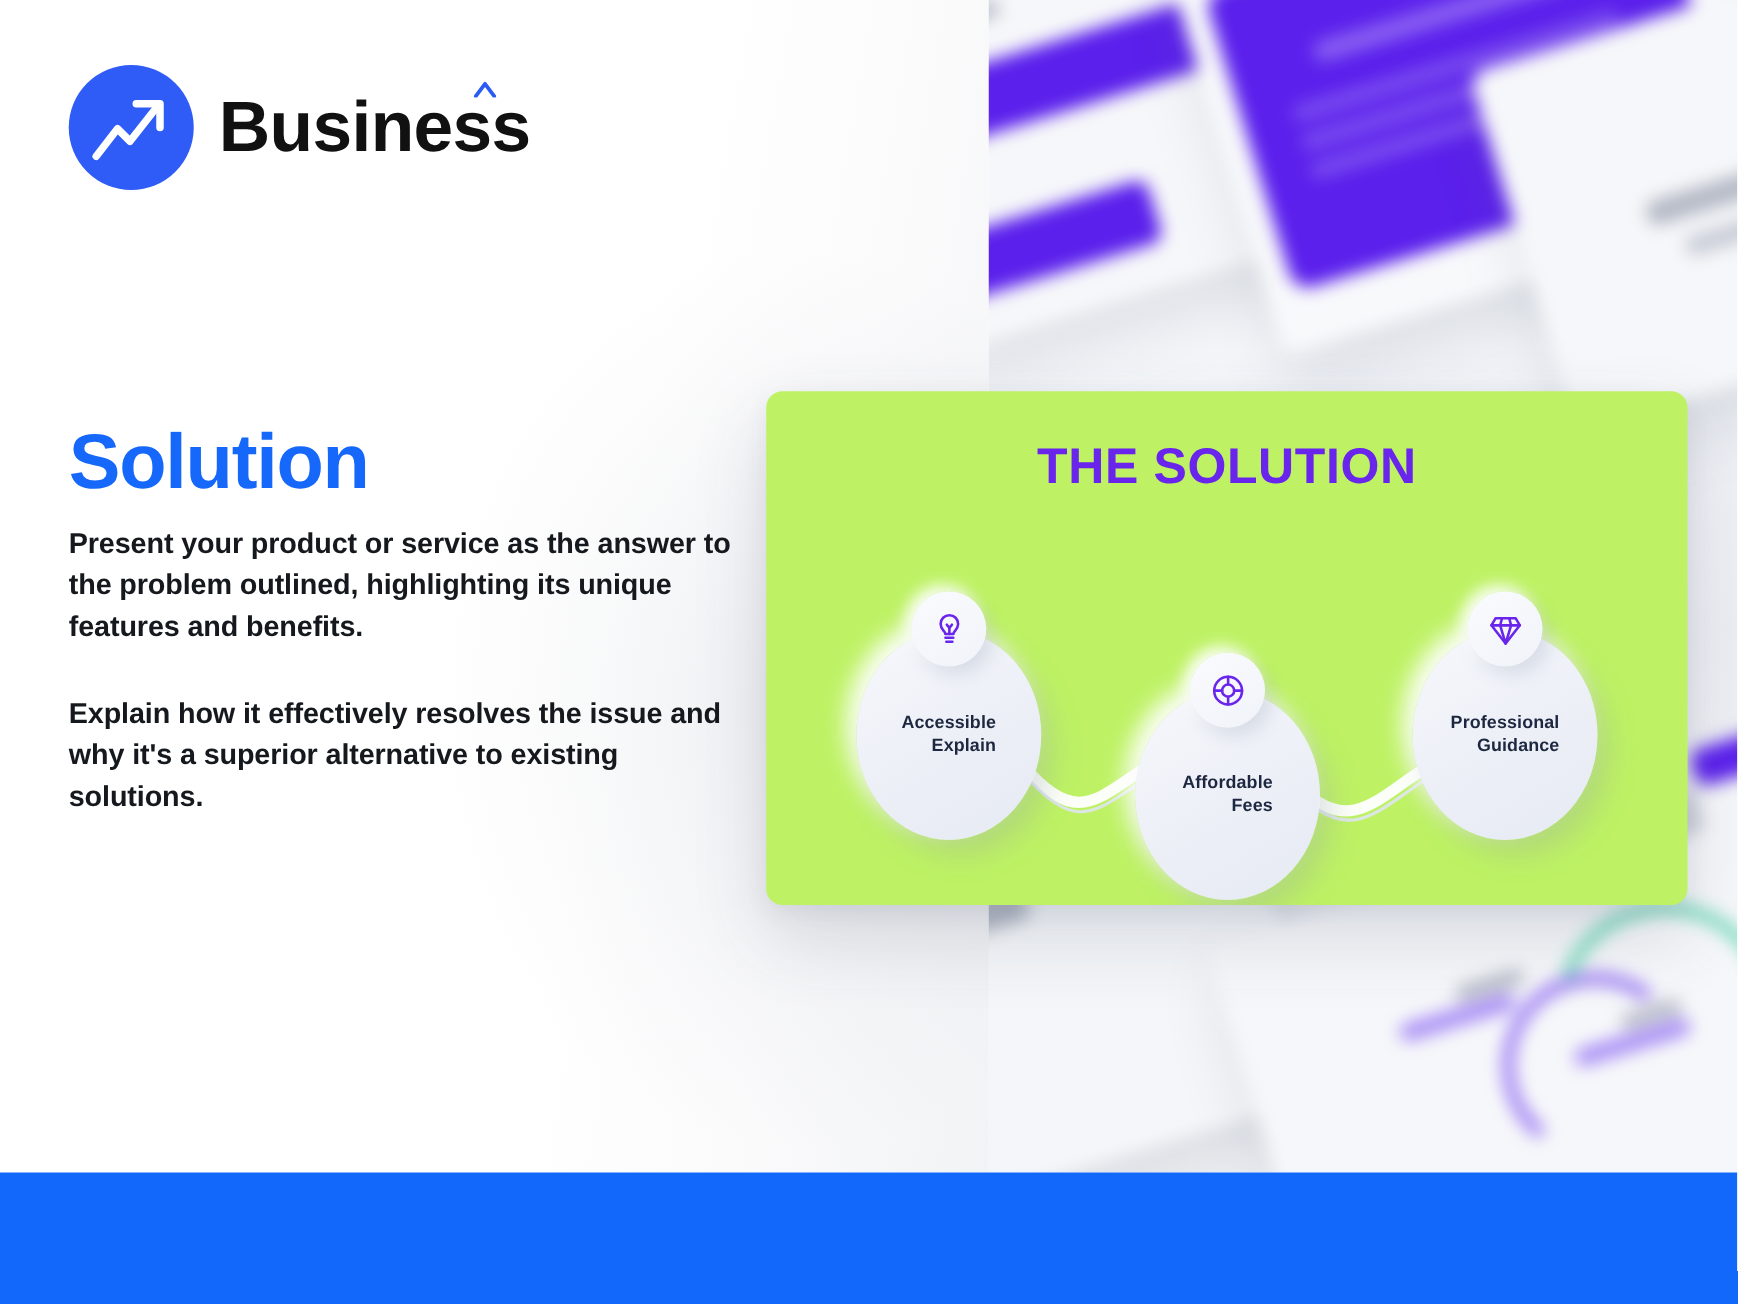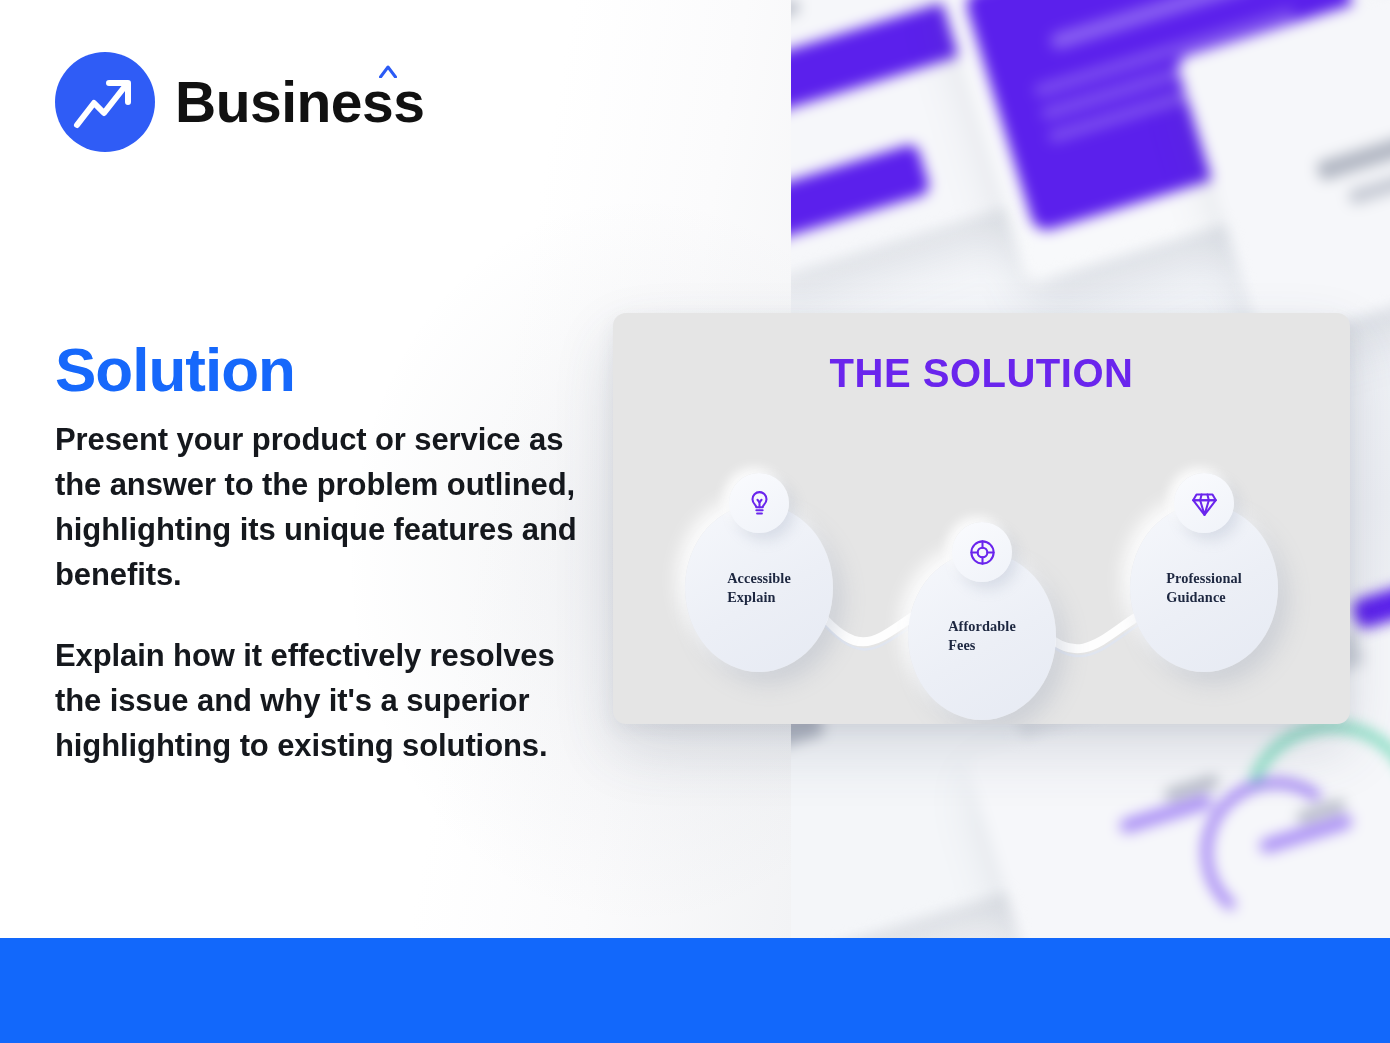--- a/index.html
+++ b/index.html
@@ -98,21 +98,21 @@
     font-weight: 700;
     color: #1668fb;
     letter-spacing: -1px;
     line-height: 1.05;
   }
   .body-copy {
     position: absolute;
     left: 55px;
     top: 418px;
     width: 540px;
-    font-size: 31px;
+    font-size: 23px;
     font-weight: 600;
     color: #15181d;
     line-height: 1.45;
     letter-spacing: -0.1px;
   }
   .body-copy p { margin: 0; }
   .body-copy p + p { margin-top: 36px; }
 
   
   .right-panel {
@@ -179,21 +179,21 @@
 
   .blur-strong { filter: blur(7px); }
 
   
   .solution-card {
     position: absolute;
     left: 613px;
     top: 313px;
     width: 737px;
     height: 411px;
-    background: #e5e5e5;
+    background: #bef264;
     border-radius: 13px;
     box-shadow:
       0 26px 60px rgba(60,72,100,0.16),
       0 6px 18px rgba(60,72,100,0.08);
     overflow: hidden;
   }
 
   .card-heading {
     position: absolute;
     top: 40px;
@@ -230,22 +230,21 @@
   .pill {
     position: absolute;
     border-radius: 50%;
     background: linear-gradient(150deg, #f6f8fc 0%, #eceff6 55%, #e6eaf3 100%);
     box-shadow:
       10px 12px 22px rgba(140,150,175,0.26),
       -8px -8px 18px rgba(255,255,255,0.95);
     display: flex;
     align-items: center;
     justify-content: center;
-    text-align: left;
-    font-family: Liberation Serif, serif;
+    text-align: right;
   }
   .pill-label {
     font-size: 14.3px;
     font-weight: 700;
     color: #1d2740;
     line-height: 1.3;
     letter-spacing: 0.1px;
   }
   .pill-1 { left: 72px;  top: 191px; width: 148px; height: 168px; }
   .pill-2 { left: 295px; top: 239px; width: 148px; height: 168px; }
@@ -300,21 +299,21 @@
             <path d="M1.5 12 L9 2 L16.5 12" fill="none" stroke="#2b5bf5" stroke-width="3" stroke-linecap="round" stroke-linejoin="round"></path>
           </svg>
         </div>
       </div>
     </div>
 
     <h1 class="page-title">Solution</h1>
 
     <div class="body-copy">
       <p>Present your product or service as the answer to the problem outlined, highlighting its unique features and benefits.</p>
-      <p>Explain how it effectively resolves the issue and why it's a superior highlighting to existing solutions.</p>
+      <p>Explain how it effectively resolves the issue and why it's a superior alternative to existing solutions.</p>
     </div>
   </div>
 
   <div class="right-panel">
     <div class="bg-layer blur-strong">
 
       <div class="deck-sheet sheet-a">
         <div class="blob grey" style="left:24px; top:40px; width:92px; height:13px;"></div>
         <div class="blob purple" style="left:10px; top:86px; width:250px; height:56px;"></div>
         <div class="blob purple" style="left:18px; top:212px; width:170px; height:52px;"></div>

